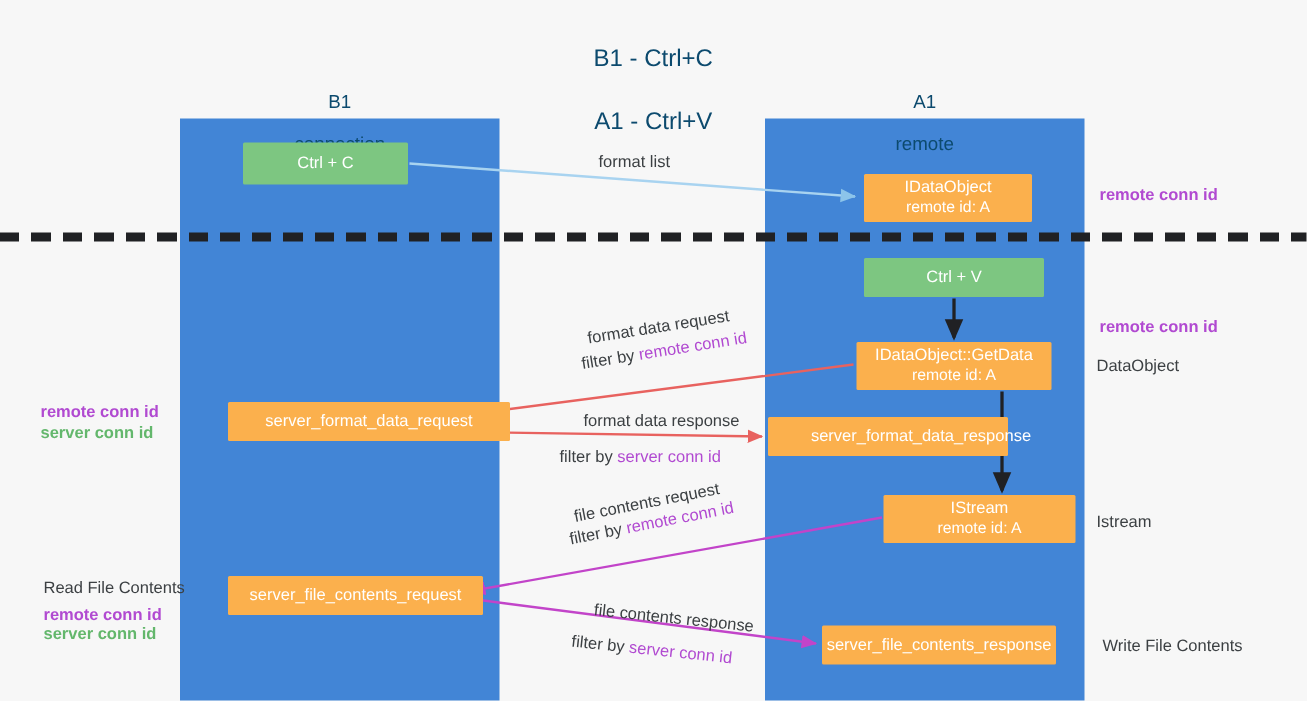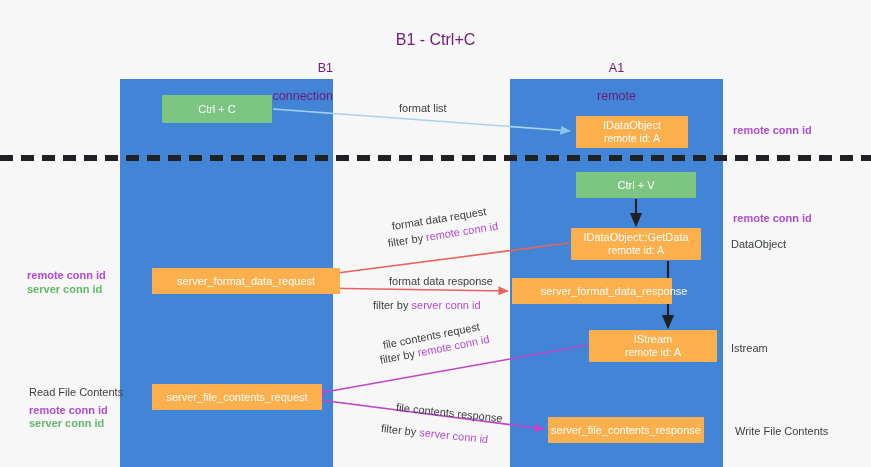--- a/index.html
+++ b/index.html
@@ -21,29 +21,29 @@
   }
   #lane-b1 { left:120px; top:79px; width:213px; height:388px; }
   #lane-a1 { left:510px; top:79px; width:213px; height:388px; }
 
   
   .title-block {
     position:absolute;
     text-align:center;
     font-size:12.5px;
     line-height:14px;
-    color:#701a75;
+    color:#0c4a6e;
     white-space:pre-line;
   }
   #main-title {
     left:0; right:0; top:8px;
     font-size:16px; line-height:21px;
     text-align:center;
   }
-  #hdr-b1 { left:120px; top:47px; width:213px;text-align:right; }
+  #hdr-b1 { left:120px; top:47px; width:213px; }
   #hdr-a1 { left:510px; top:47px; width:213px;text-align:center; }
 
   
   .node {
     position:absolute;
     display:flex;
     flex-direction:column;
     align-items:center;
     justify-content:center;
     text-align:center;
@@ -141,20 +141,21 @@
 
     <line x1="588" y1="345" x2="314" y2="394" stroke="#c244c9" stroke-width="1.6" marker-end="url(#ah-mag)"></line>
 
     <line x1="312" y1="399" x2="544" y2="429" stroke="#c244c9" stroke-width="1.6" marker-end="url(#ah-mag)"></line>
   </svg>
 
   <div id="divider"></div>
 
   <div class="title-block" id="main-title">
     <div>B1 - Ctrl+C</div>
+    <div>A1 - Ctrl+V</div>
   </div>
 
   <div class="title-block" id="hdr-b1">
     <div>B1</div>
     <div>connection</div>
   </div>
   <div class="title-block" id="hdr-a1">
     <div>A1</div>
     <div>remote</div>
   </div>

